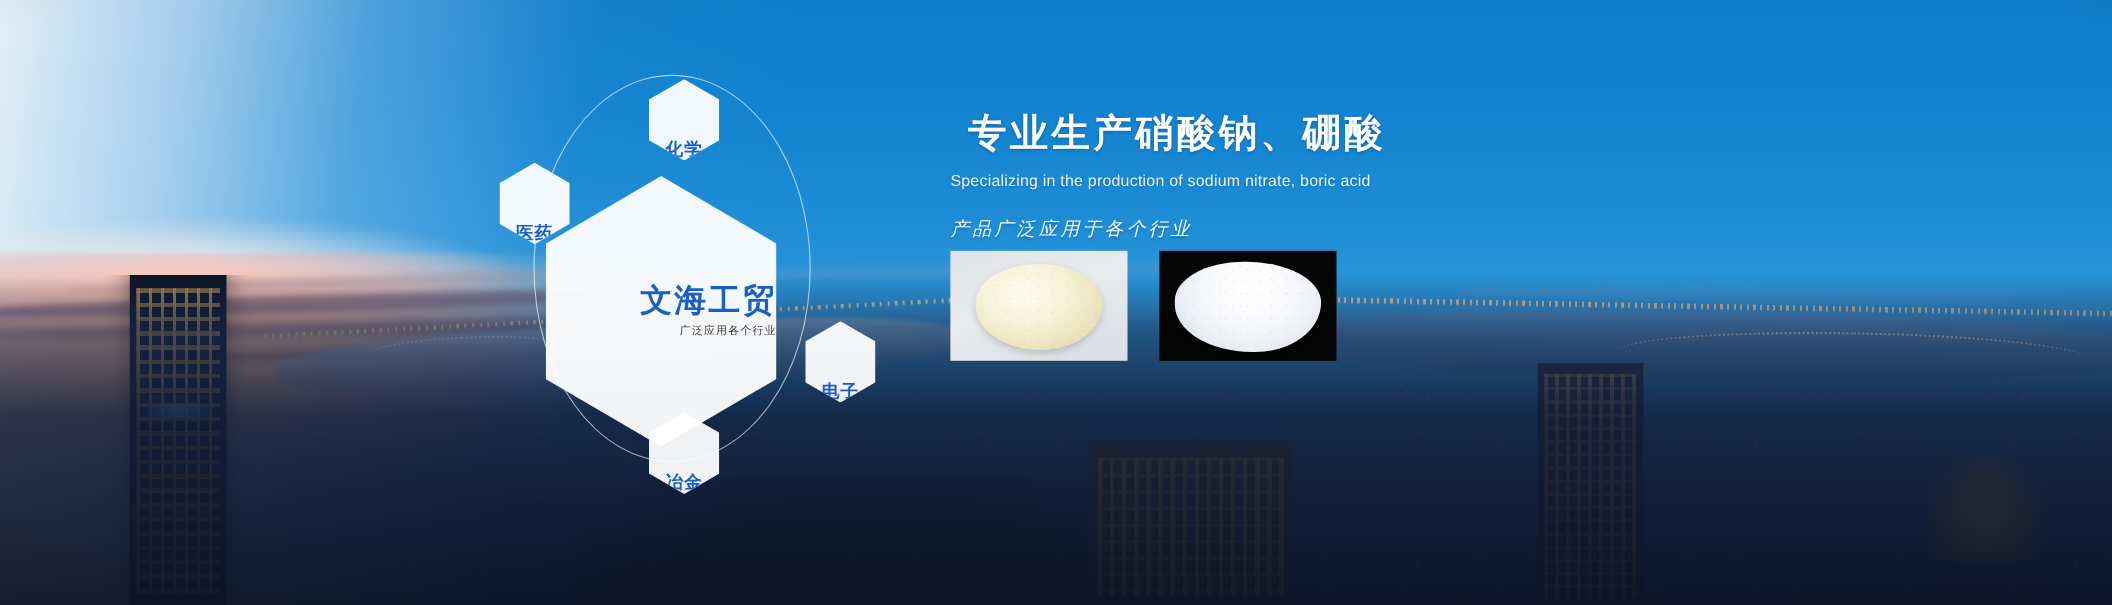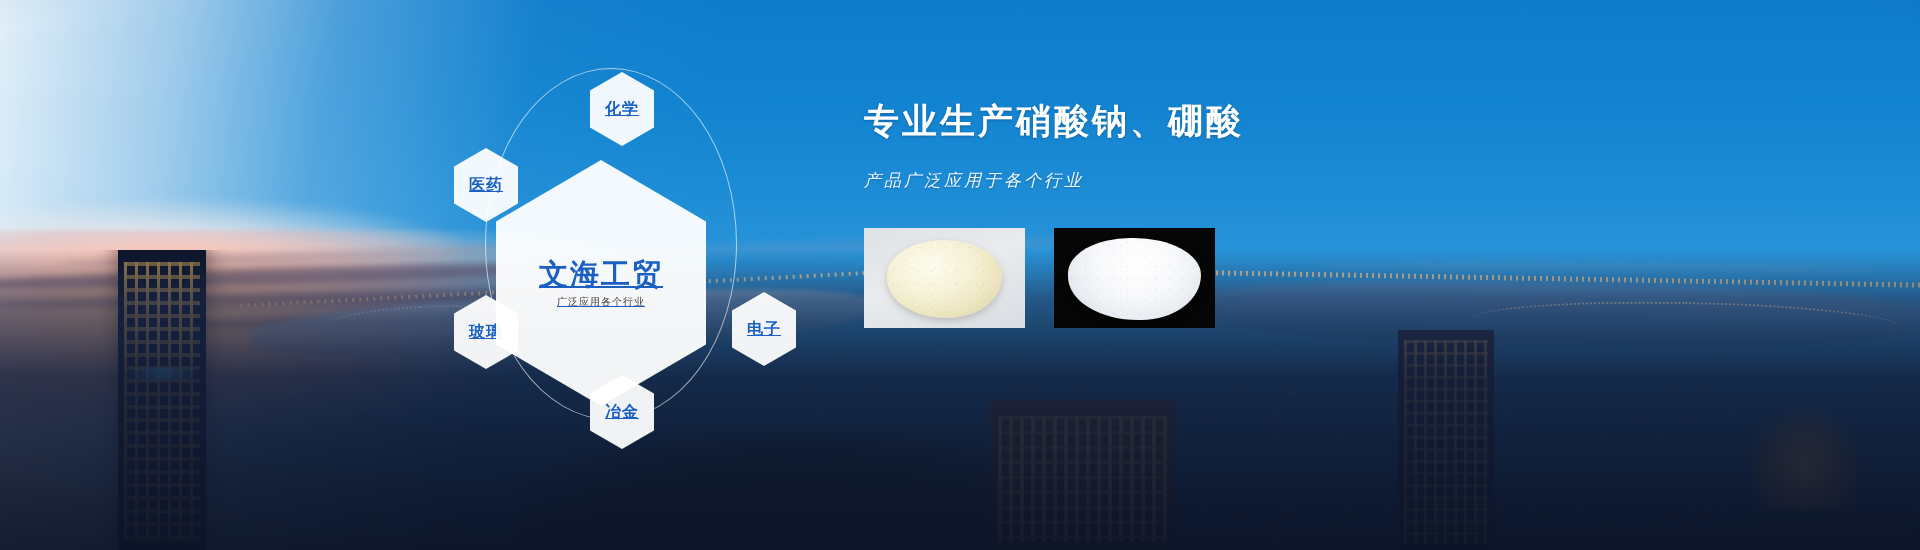--- a/index.html
+++ b/index.html
@@ -185,25 +185,24 @@
   .hex-wrap { position:absolute; left:430px; top:30px; width:360px; height:420px; }
   .ring {
     position:absolute; left:55px; top:38px; width:252px; height:352px;
     border:1.5px solid rgba(255,255,255,0.62);
     border-radius:50%;
   }
   .hex {
     position:absolute;
     background:rgba(255,255,255,0.94);
     clip-path:polygon(50% 0%, 100% 25%, 100% 75%, 50% 100%, 0% 75%, 0% 25%);
-    display:flex; align-items:center; justify-content:center;
+    display:flex; align-items:flex-end; justify-content:center;
     color:#1a5fc4; font-weight:bold; letter-spacing:1px;
     text-align:center; line-height:1.1;
     box-shadow:0 2px 10px rgba(10,40,80,0.18);
-    text-decoration:underline;
   }
   .hex-sm { width:64px; height:74px; font-size:16px; }
   .hex-center {
     left:66px; top:130px; width:210px; height:246px;
     background:rgba(255,255,255,0.95);
     flex-direction:column; gap:6px;
   }
   .hex-center .brand { font-size:29px; color:#1a5fc4; font-weight:bold; letter-spacing:2px; }
   .hex-center .slogan { font-size:10px; color:#3b3b3b; font-weight:normal; letter-spacing:1px; }
 
@@ -212,20 +211,21 @@
   .h-upl    { left:24px;  top:118px; }
   .h-lol    { left:24px;  top:265px; }
   .h-lor    { left:302px; top:262px; }
   .h-bot    { left:160px; top:345px; }
 
   
   .copy { position:absolute; left:864px; top:98px; width:700px; }
   .headline {
     font-size:35px; font-weight:bold; color:#ffffff; letter-spacing:3px;
     text-shadow:0 1px 3px rgba(0,40,90,0.35);
+    margin-left:16px;
   }
   .sub-en {
     margin-top:12px; font-size:14.5px; color:#eaf4ff; letter-spacing:0.2px;
     text-shadow:0 1px 2px rgba(0,40,90,0.30);
   }
   .sub-cn {
     margin-top:24px; font-size:17px; color:#f2f8ff; letter-spacing:3px;
     font-style:italic; font-family:"Liberation Serif","DejaVu Serif",serif;
     text-shadow:0 1px 2px rgba(0,40,90,0.30);
   }
@@ -309,38 +309,36 @@
 
   <div class="hex-wrap">
     <div class="ring"></div>
 
     <div class="hex hex-sm h-top">
       <span>化学</span>
     </div>
     <div class="hex hex-sm h-upl">
       <span>医药</span>
     </div>
-    <div class="hex hex-sm h-lol">
-      <span>玻璃</span>
-    </div>
     <div class="hex hex-sm h-lor">
       <span>电子</span>
     </div>
     <div class="hex hex-sm h-bot">
       <span>冶金</span>
     </div>
 
     <div class="hex hex-center">
       <span class="brand">文海工贸</span>
       <span class="slogan">广泛应用各个行业</span>
     </div>
   </div>
 
   <div class="copy">
     <div class="headline">专业生产硝酸钠、硼酸</div>
+    <div class="sub-en">Specializing in the production of sodium nitrate, boric acid</div>
     <div class="sub-cn">产品广泛应用于各个行业</div>
   </div>
 
   <div class="photos">
     <div class="photo photo-a">
       <div class="heap"></div>
     </div>
     <div class="photo photo-b">
       <div class="heap"></div>
     </div>

